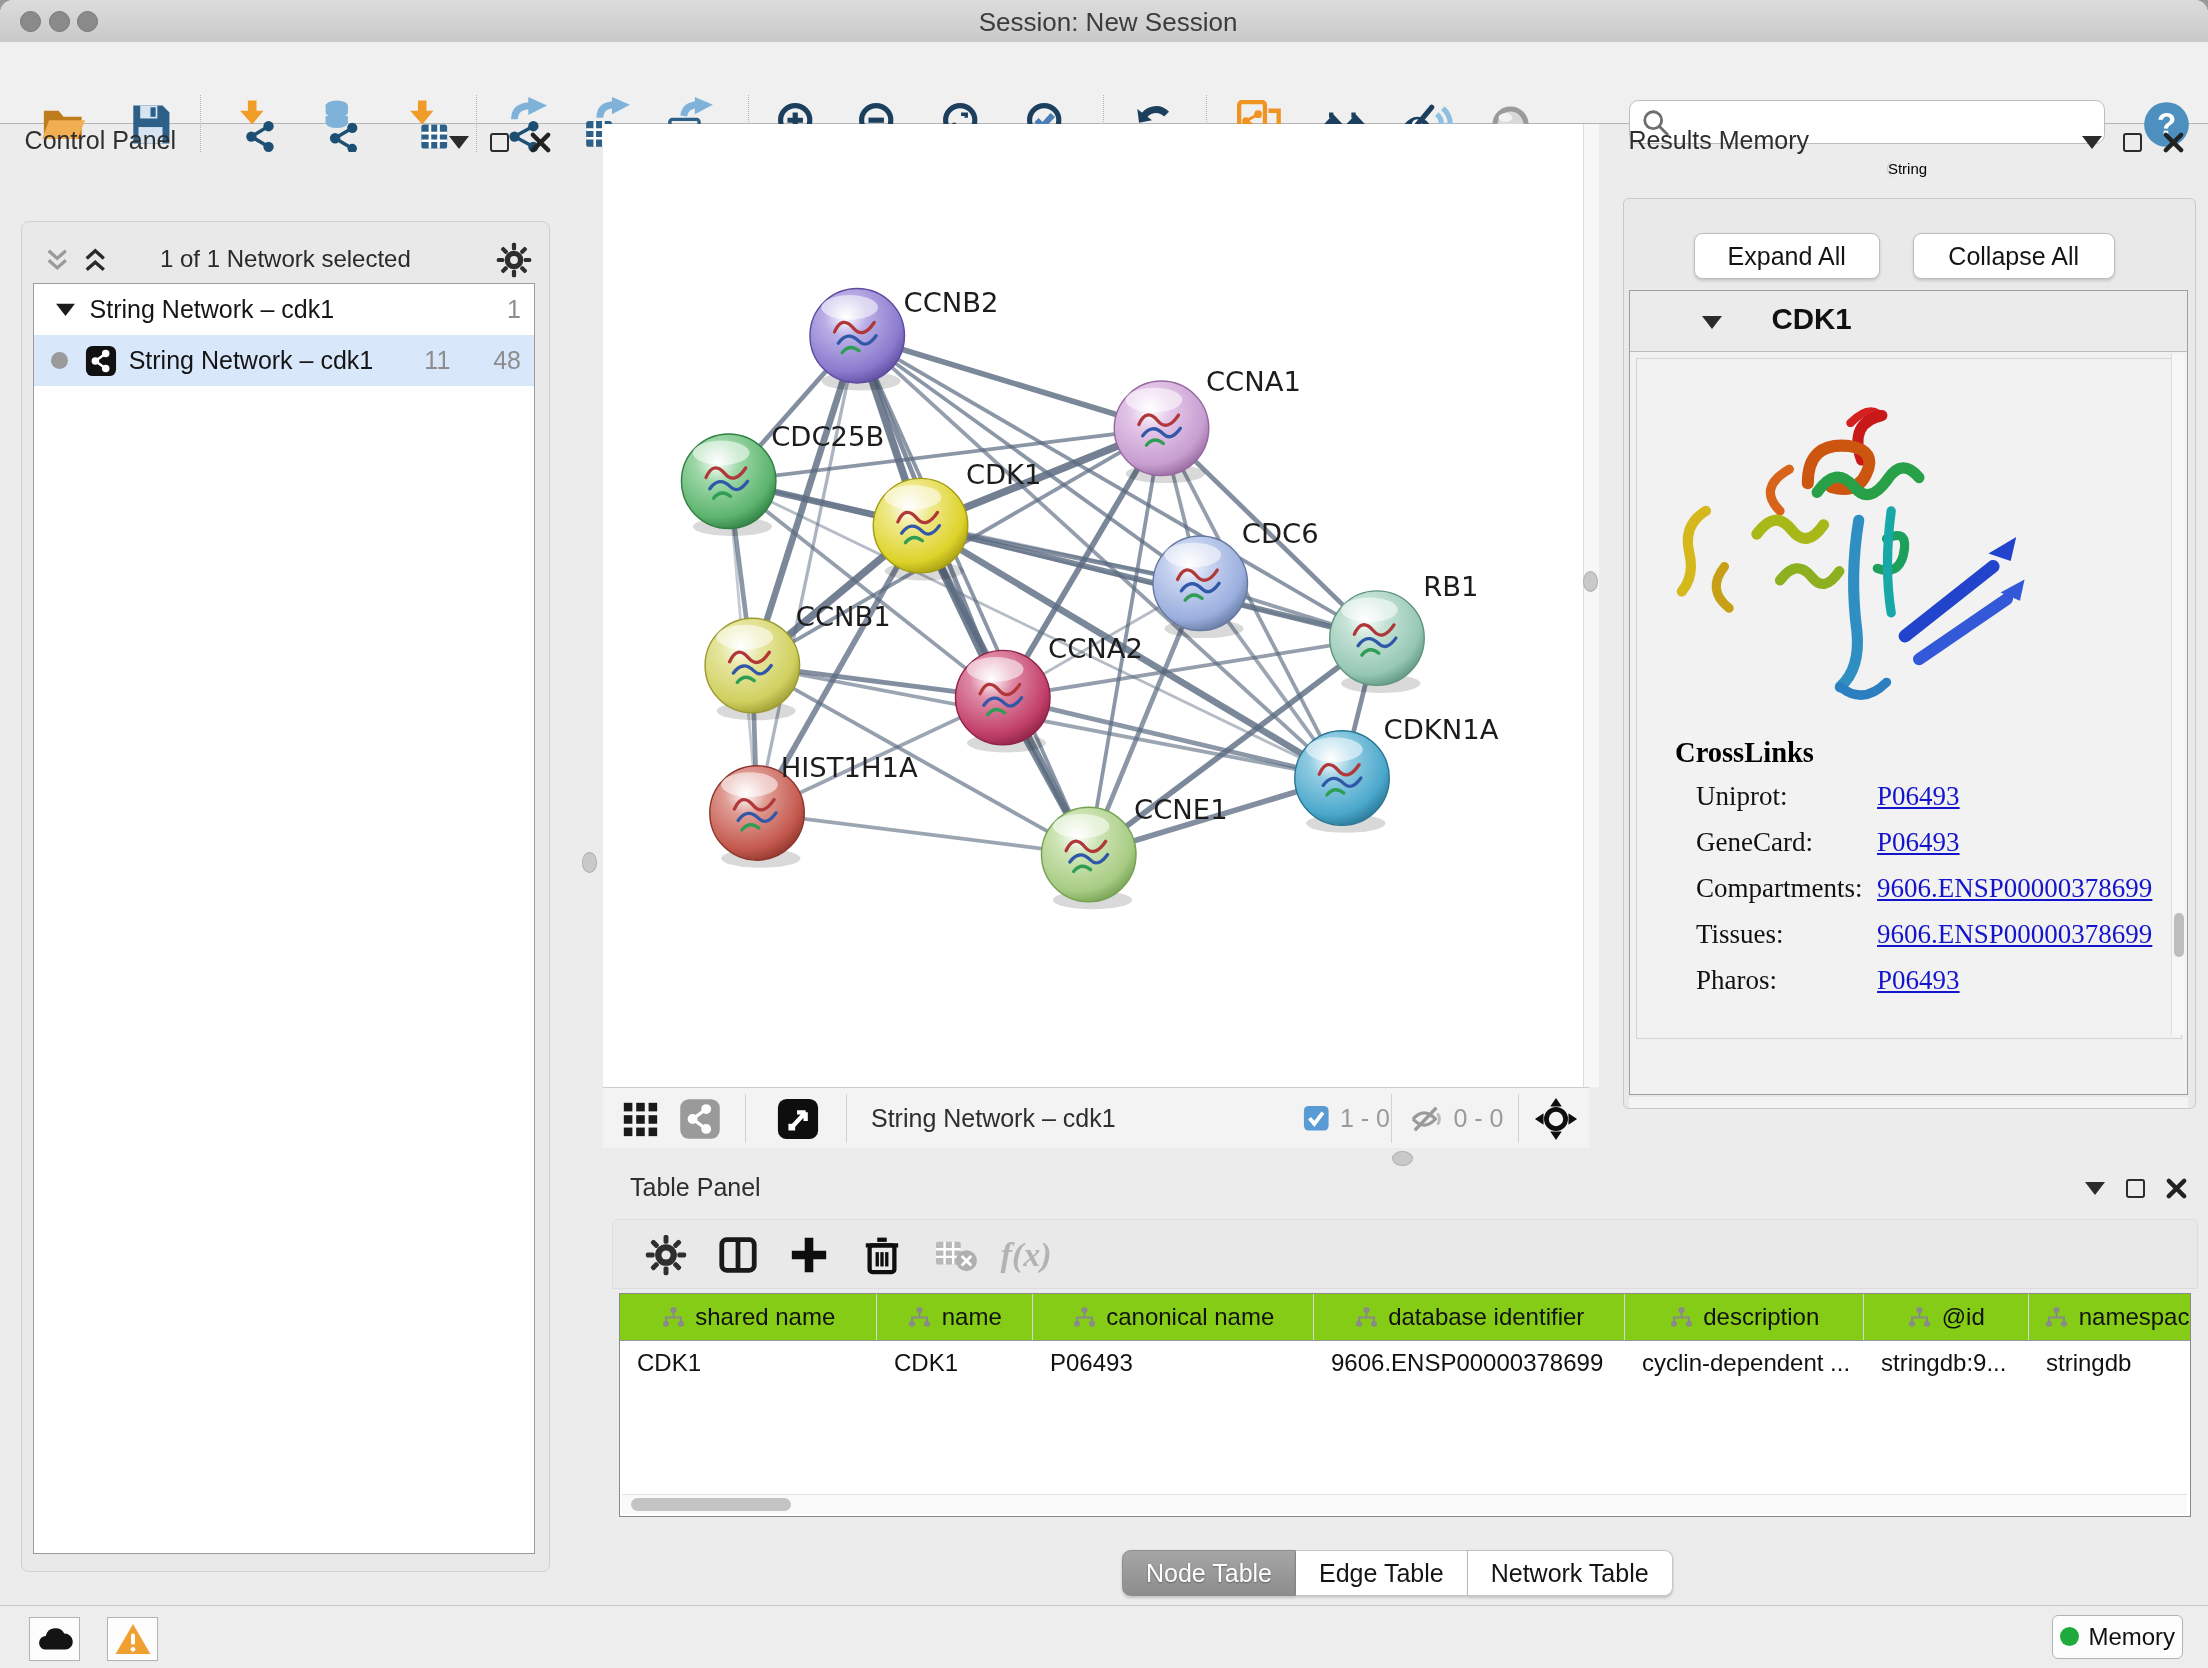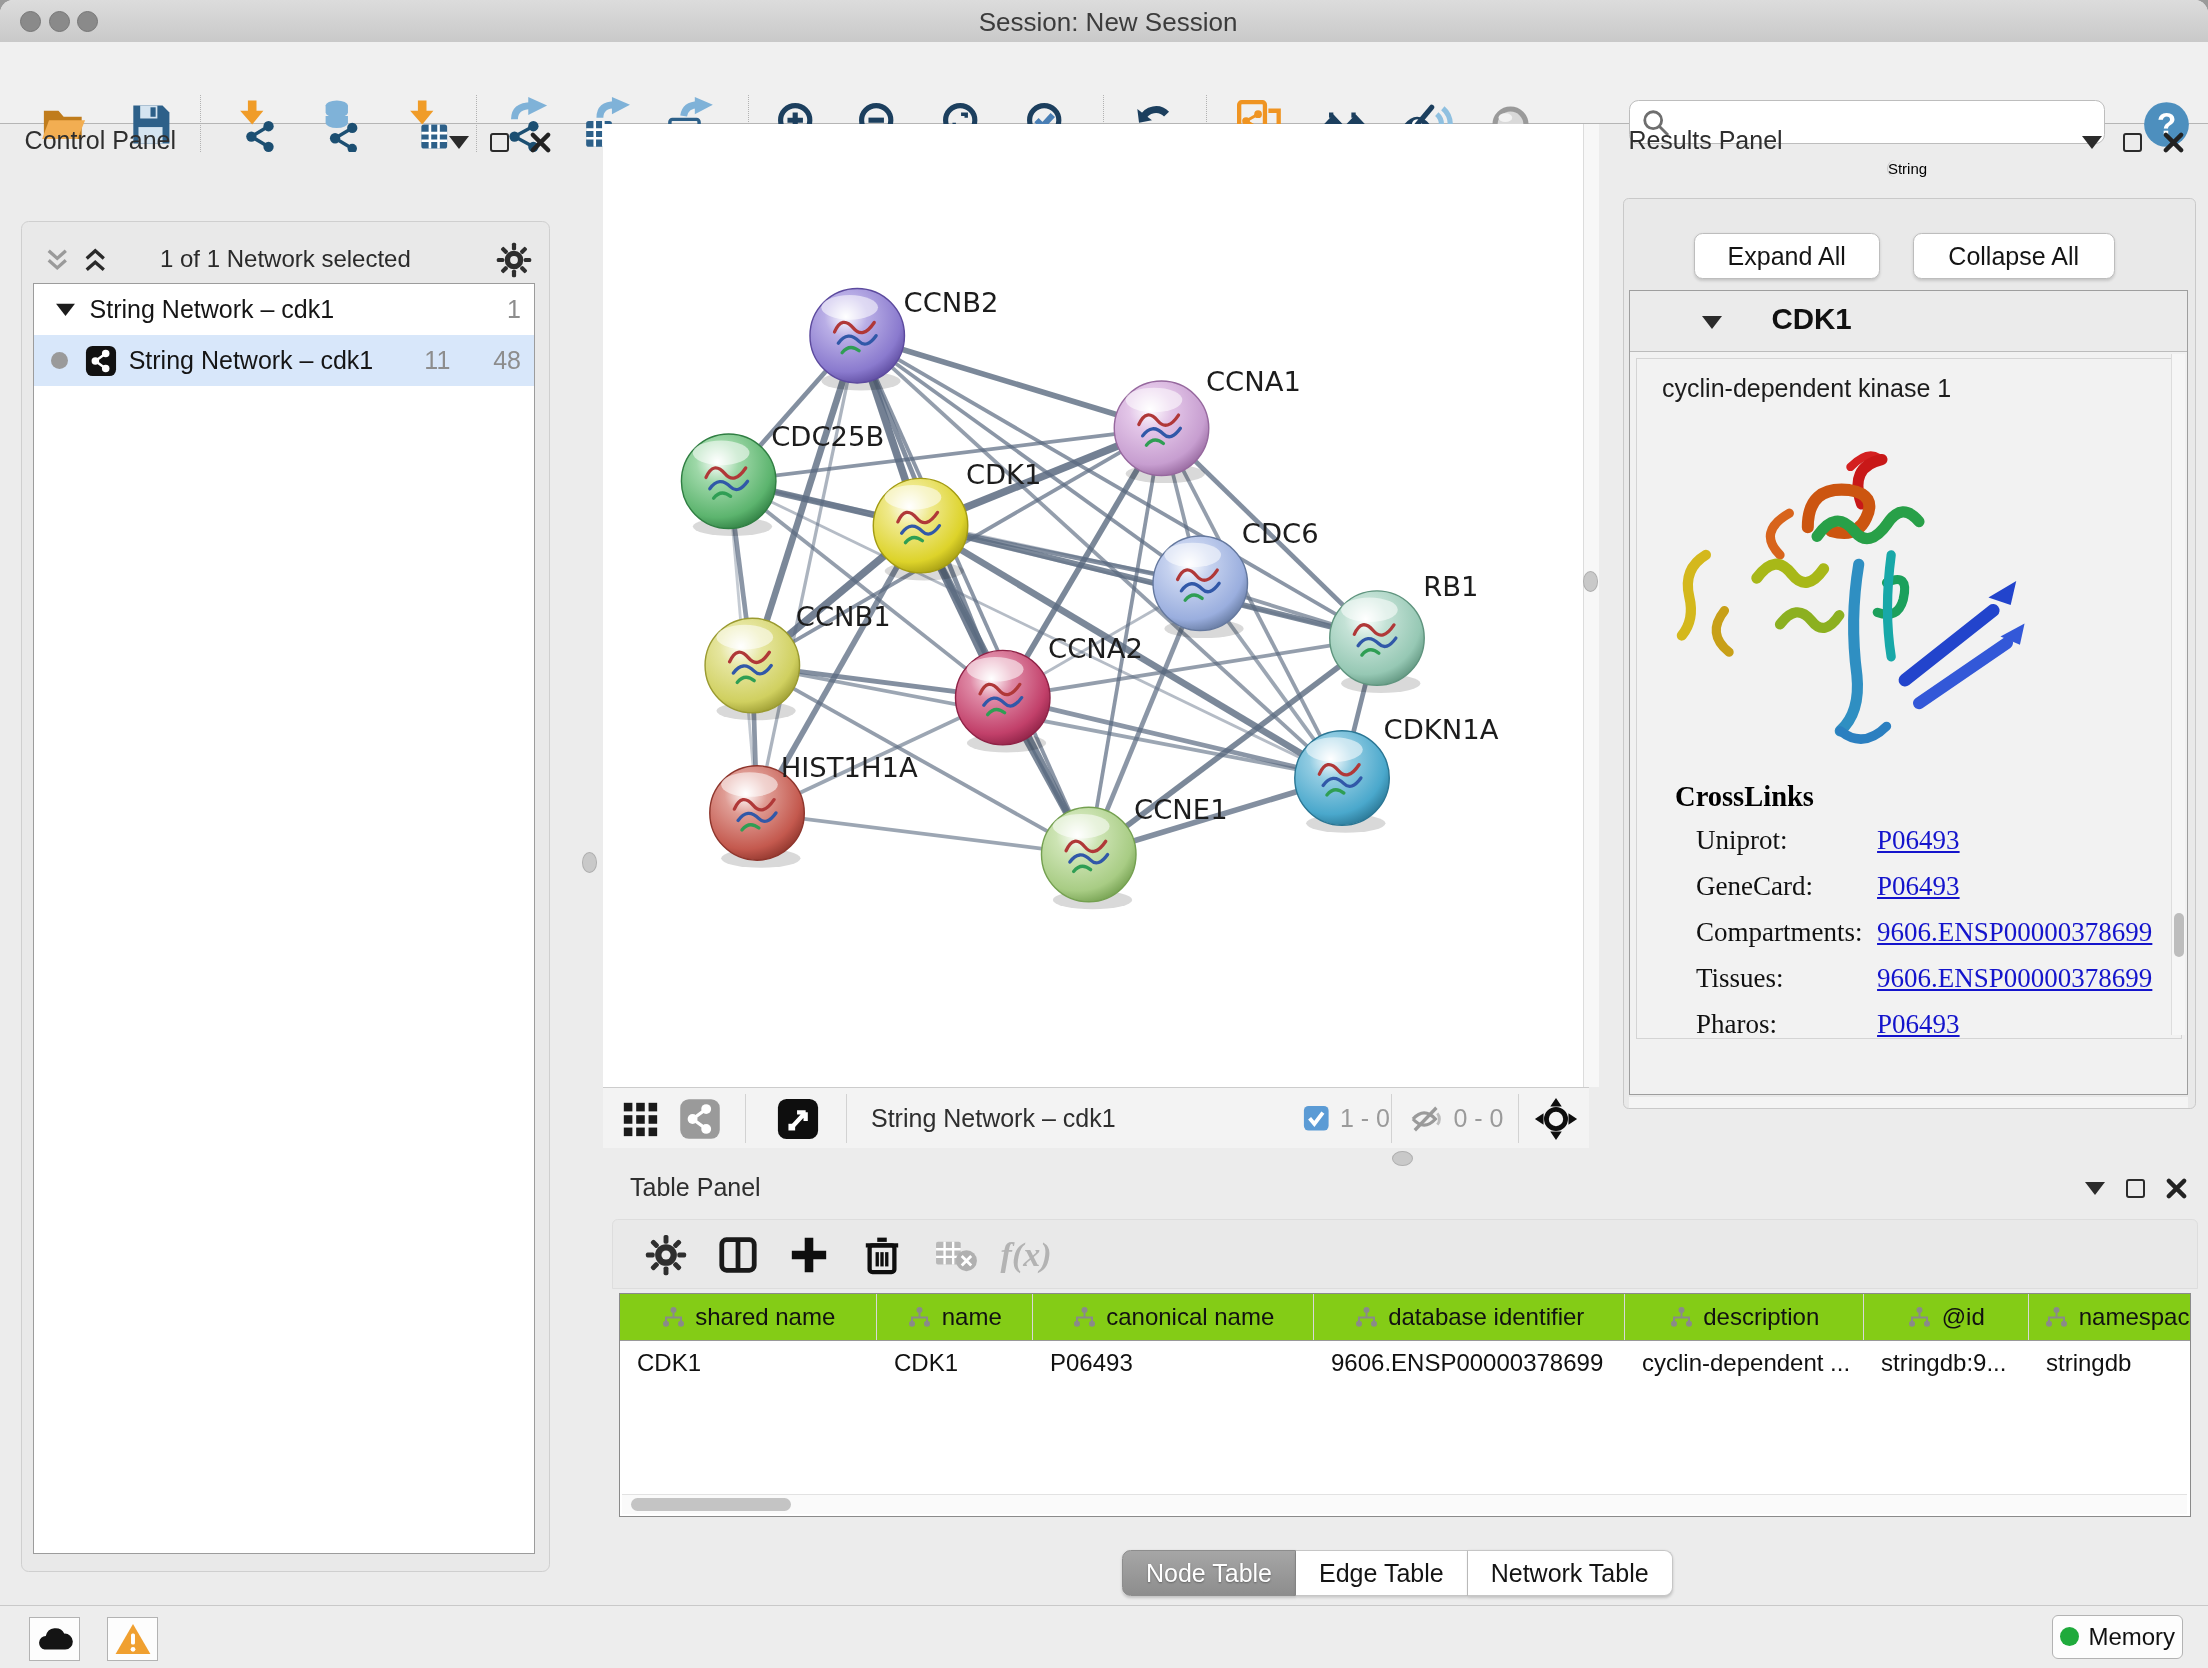--- a/index.html
+++ b/index.html
@@ -608,41 +608,40 @@
     <div class="nf-sep" style="left:915px"></div>
     <div class="nf-item" style="left:930px">
       <svg width="46" height="46" viewBox="0 0 48 48">
           <circle cx="24" cy="24" r="10" fill="none" stroke="#0e0e0e" stroke-width="5"></circle>
           <path d="M24 2 l-6 9 h12 z M24 46 l-6 -9 h12 z M2 24 l9 -6 v12 z M46 24 l-9 -6 v12 z" fill="#0e0e0e"></path>
         </svg>
     </div>
   </div>
 
   <div class="results-panel">
-    <div class="phead" style="left:11.4px;top:1.9px">Results Panel</div>
+    <div class="phead" style="left:11.4px;top:1.9px">Results Memory</div>
     <div class="wctl" style="right:13.3px;top:7.6px">
       <div class="wc-tri"></div>
       <div class="wc-sq"></div>
       <svg width="21" height="21" viewBox="0 0 22 22">
           <path d="M3 3 L19 19 M19 3 L3 19" stroke="#222" stroke-width="4.5" stroke-linecap="round"></path>
         </svg>
     </div>
     <div class="rp-tab">
         <span class="tab sel">String</span>
       </div>
     <div class="rp-outer">
       <div class="rp-btn" style="left:70px;width:186px">Expand All</div>
       <div class="rp-btn" style="left:289px;width:202px">Collapse All</div>
       <div class="rp-inner">
         <div class="rp-head">
           <div class="wc-tri"></div>
           <span class="rp-name">CDK1</span>
         </div>
         <div class="rp-body">
-          <div class="rp-desc">cyclin-dependent kinase 1</div>
           <div class="rp-protein">
             <svg width="371" height="352" viewBox="0 0 390 380">
               <g fill="none" stroke-linecap="round">
                 <path d="M196 55 q18 -18 30 -10" stroke="#d42020" stroke-width="9"></path>
                 <path d="M208 95 q-14 -40 22 -48" stroke="#c81818" stroke-width="12"></path>
                 <path d="M150 120 q0 -45 45 -40 q30 5 18 30 q-10 22 -38 14" stroke="#cc5510" stroke-width="13"></path>
                 <path d="M120 150 q-25 -25 10 -45" stroke="#d8641c" stroke-width="10"></path>
                 <path d="M40 150 q-25 15 -18 45 q6 25 -8 42" stroke="#d4b81c" stroke-width="11"></path>
                 <path d="M60 210 q-20 25 5 45" stroke="#c8a018" stroke-width="10"></path>
                 <path d="M95 175 q20 -28 38 -4 q16 20 34 -6" stroke="#a8b818" stroke-width="12"></path>

